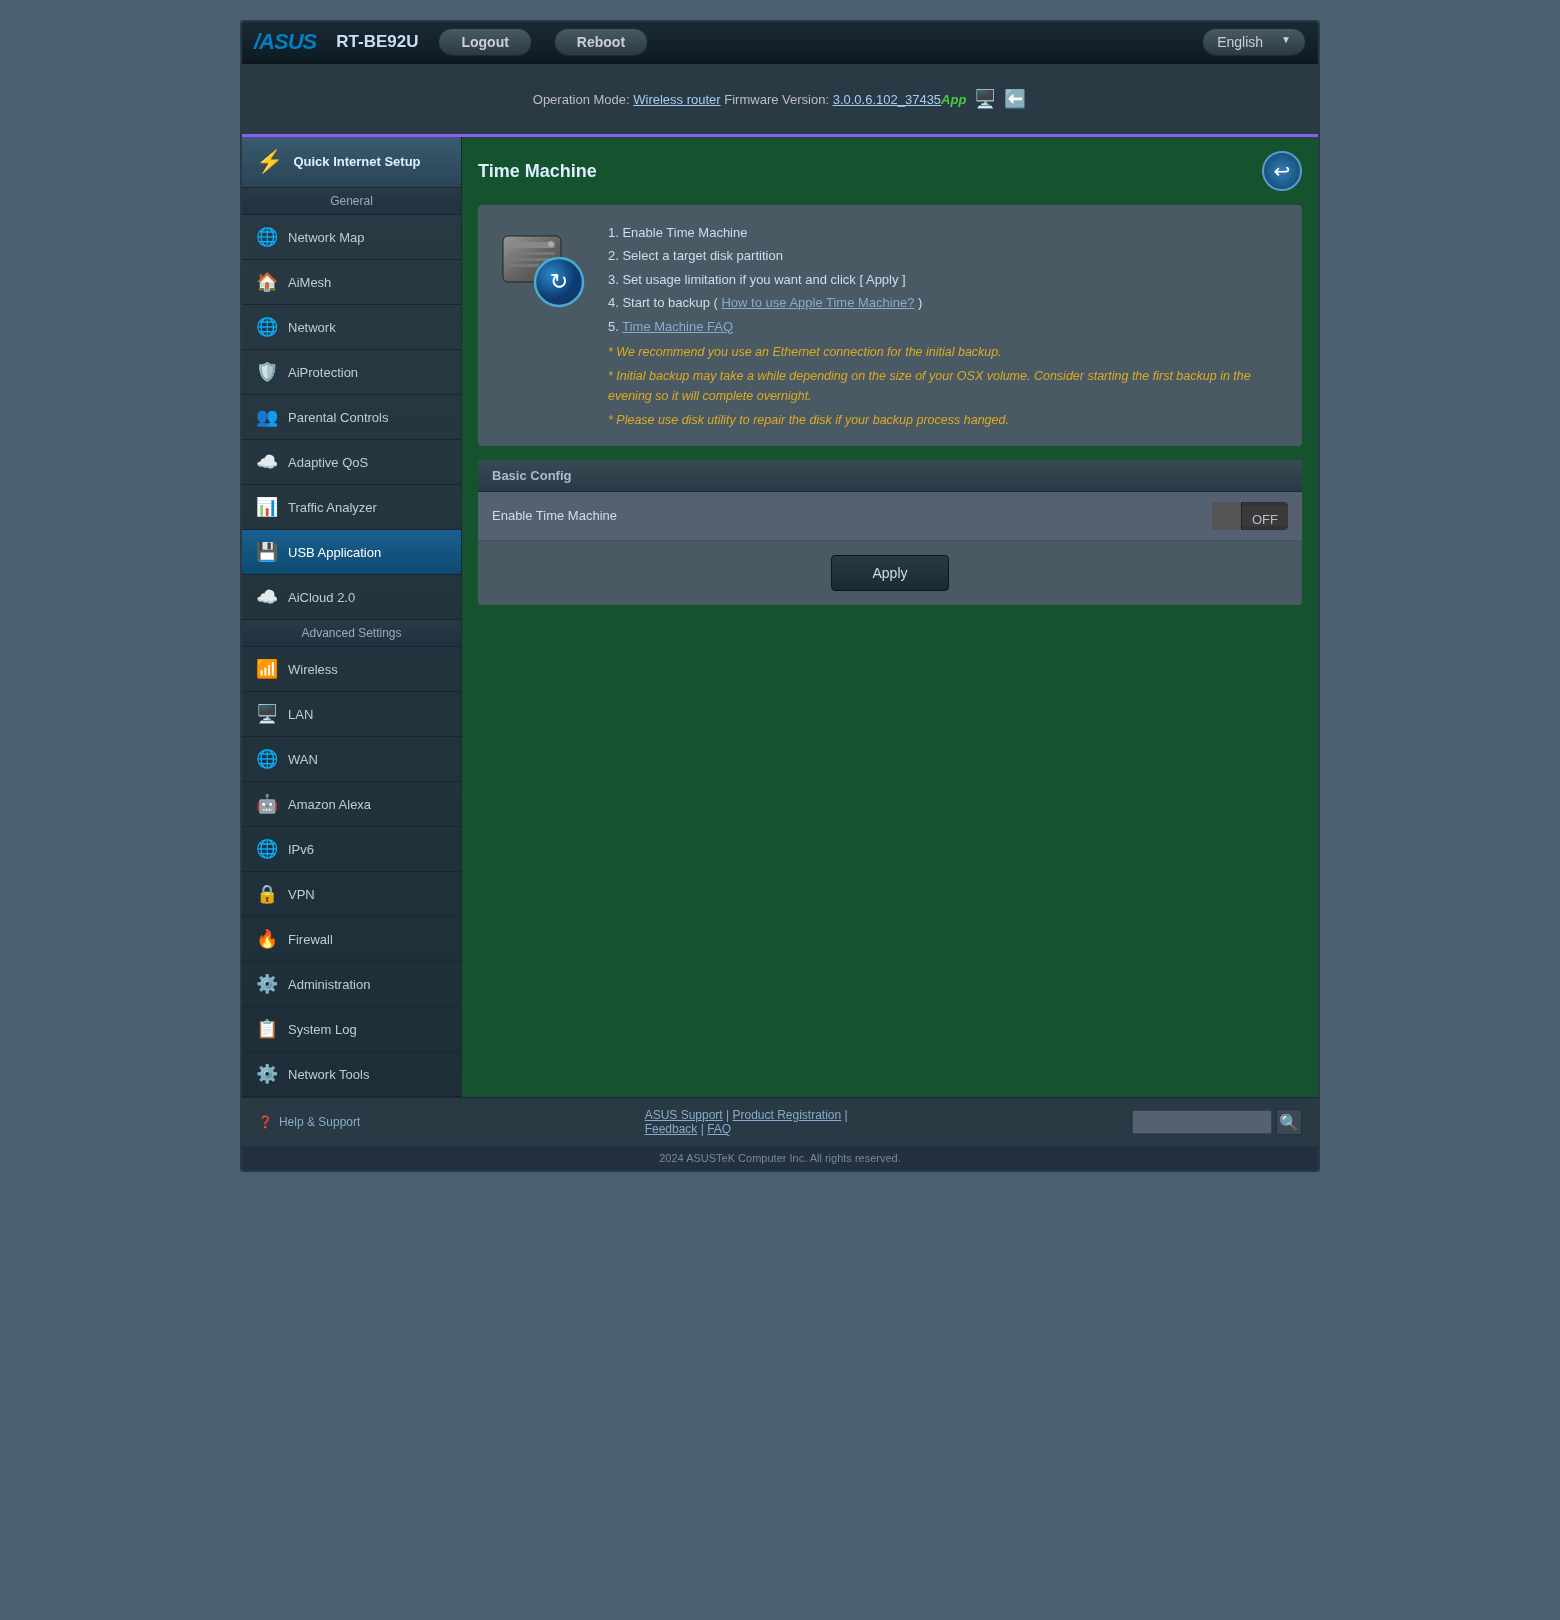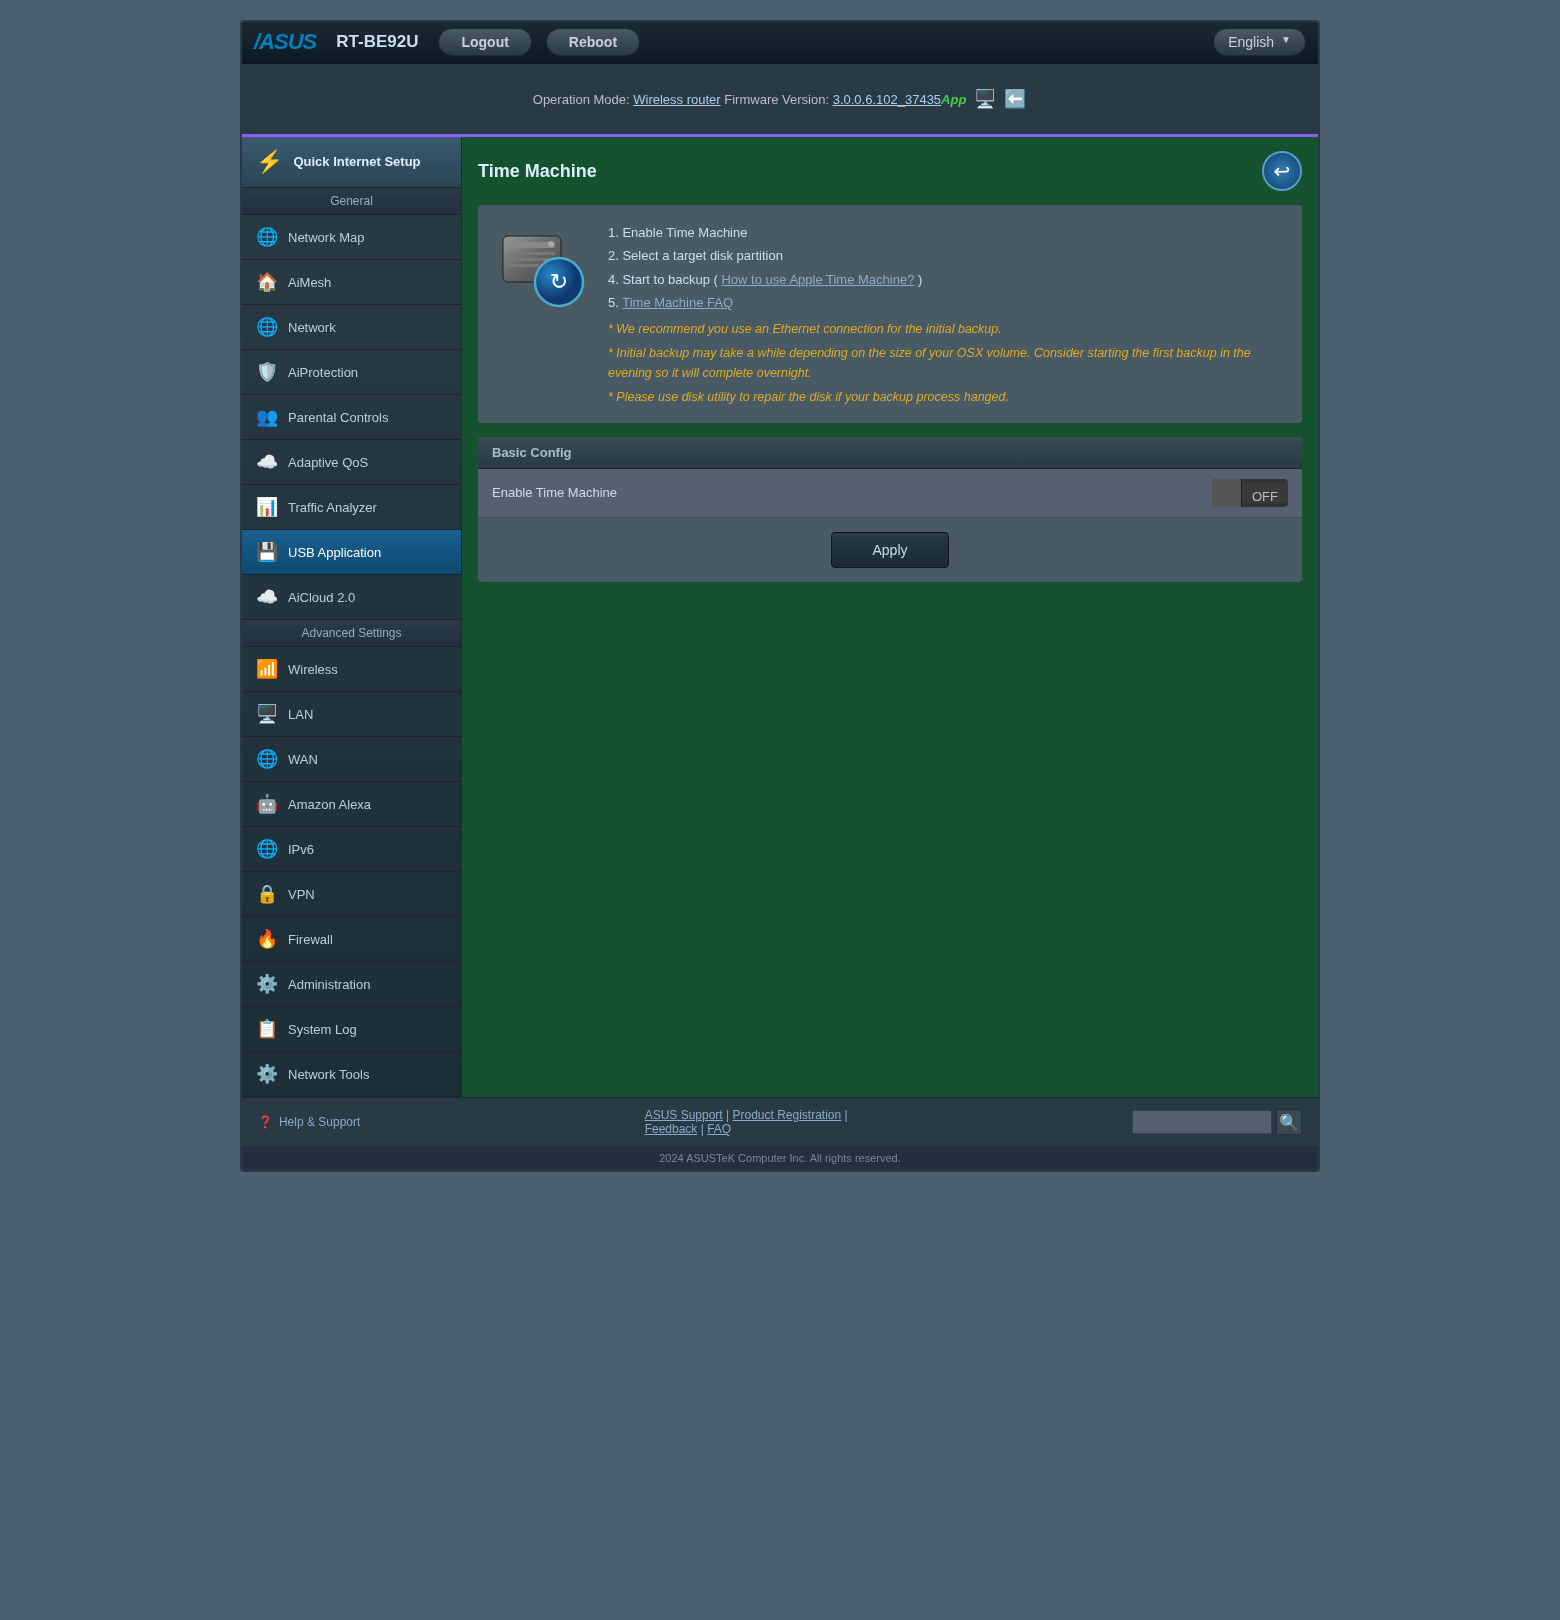--- a/index.html
+++ b/index.html
@@ -41,21 +41,21 @@
       letter-spacing: -1px;
     }
     .model-name {
       color: #ccddee;
       font-size: 17px;
       font-weight: bold;
       margin-left: 4px;
     }
     .top-buttons {
       display: flex;
-      gap: 14px;
+      gap: 22px;
       margin-left: 10px;
     }
     .top-btn {
       background: linear-gradient(180deg, #4a5a65 0%, #2a3a45 100%);
       border: 1px solid #1a2a35;
       border-radius: 20px;
       color: #ccd;
       padding: 5px 22px;
       font-size: 14px;
       cursor: pointer;
@@ -64,21 +64,21 @@
     .spacer { flex: 1; }
     .lang-select {
       background: linear-gradient(180deg, #4a5a65 0%, #2a3a45 100%);
       border: 1px solid #1a2a35;
       border-radius: 20px;
       color: #ccd;
       padding: 5px 14px;
       font-size: 14px;
       display: flex;
       align-items: flex-start;
-      gap: 7px;
+      gap: 18px;
       cursor: pointer;
     }
     .lang-arrow { font-size: 10px; }
 
     
     .op-bar {
       background: #2a3a45;
       padding: 24px 16px;
       display: flex;
       align-items: center;
@@ -463,20 +463,21 @@
                   <stop offset="0%" style="stop-color:#2a88cc"></stop>
                   <stop offset="100%" style="stop-color:#0d3a70"></stop>
                 </radialGradient>
               </defs>
             </svg>
           </div>
         </div>
         <div class="instructions">
           <div>1. Enable Time Machine</div>
           <div>2. Select a target disk partition</div>
+          <div>3. Set usage limitation if you want and click [ Apply ]</div>
           <div>4. Start to backup ( <a>How to use Apple Time Machine?</a> )</div>
           <div>5. <a style="color:#88aacc;text-decoration:underline;">Time Machine FAQ</a></div>
           <div class="warn-text">* We recommend you use an Ethernet connection for the initial backup.</div>
           <div class="warn-text">* Initial backup may take a while depending on the size of your OSX volume. Consider starting the first backup in the evening so it will complete overnight.</div>
           <div class="warn-text">* Please use disk utility to repair the disk if your backup process hanged.</div>
         </div>
       </div>
 
       <div class="config-section">
         <div class="config-header">Basic Config</div>

